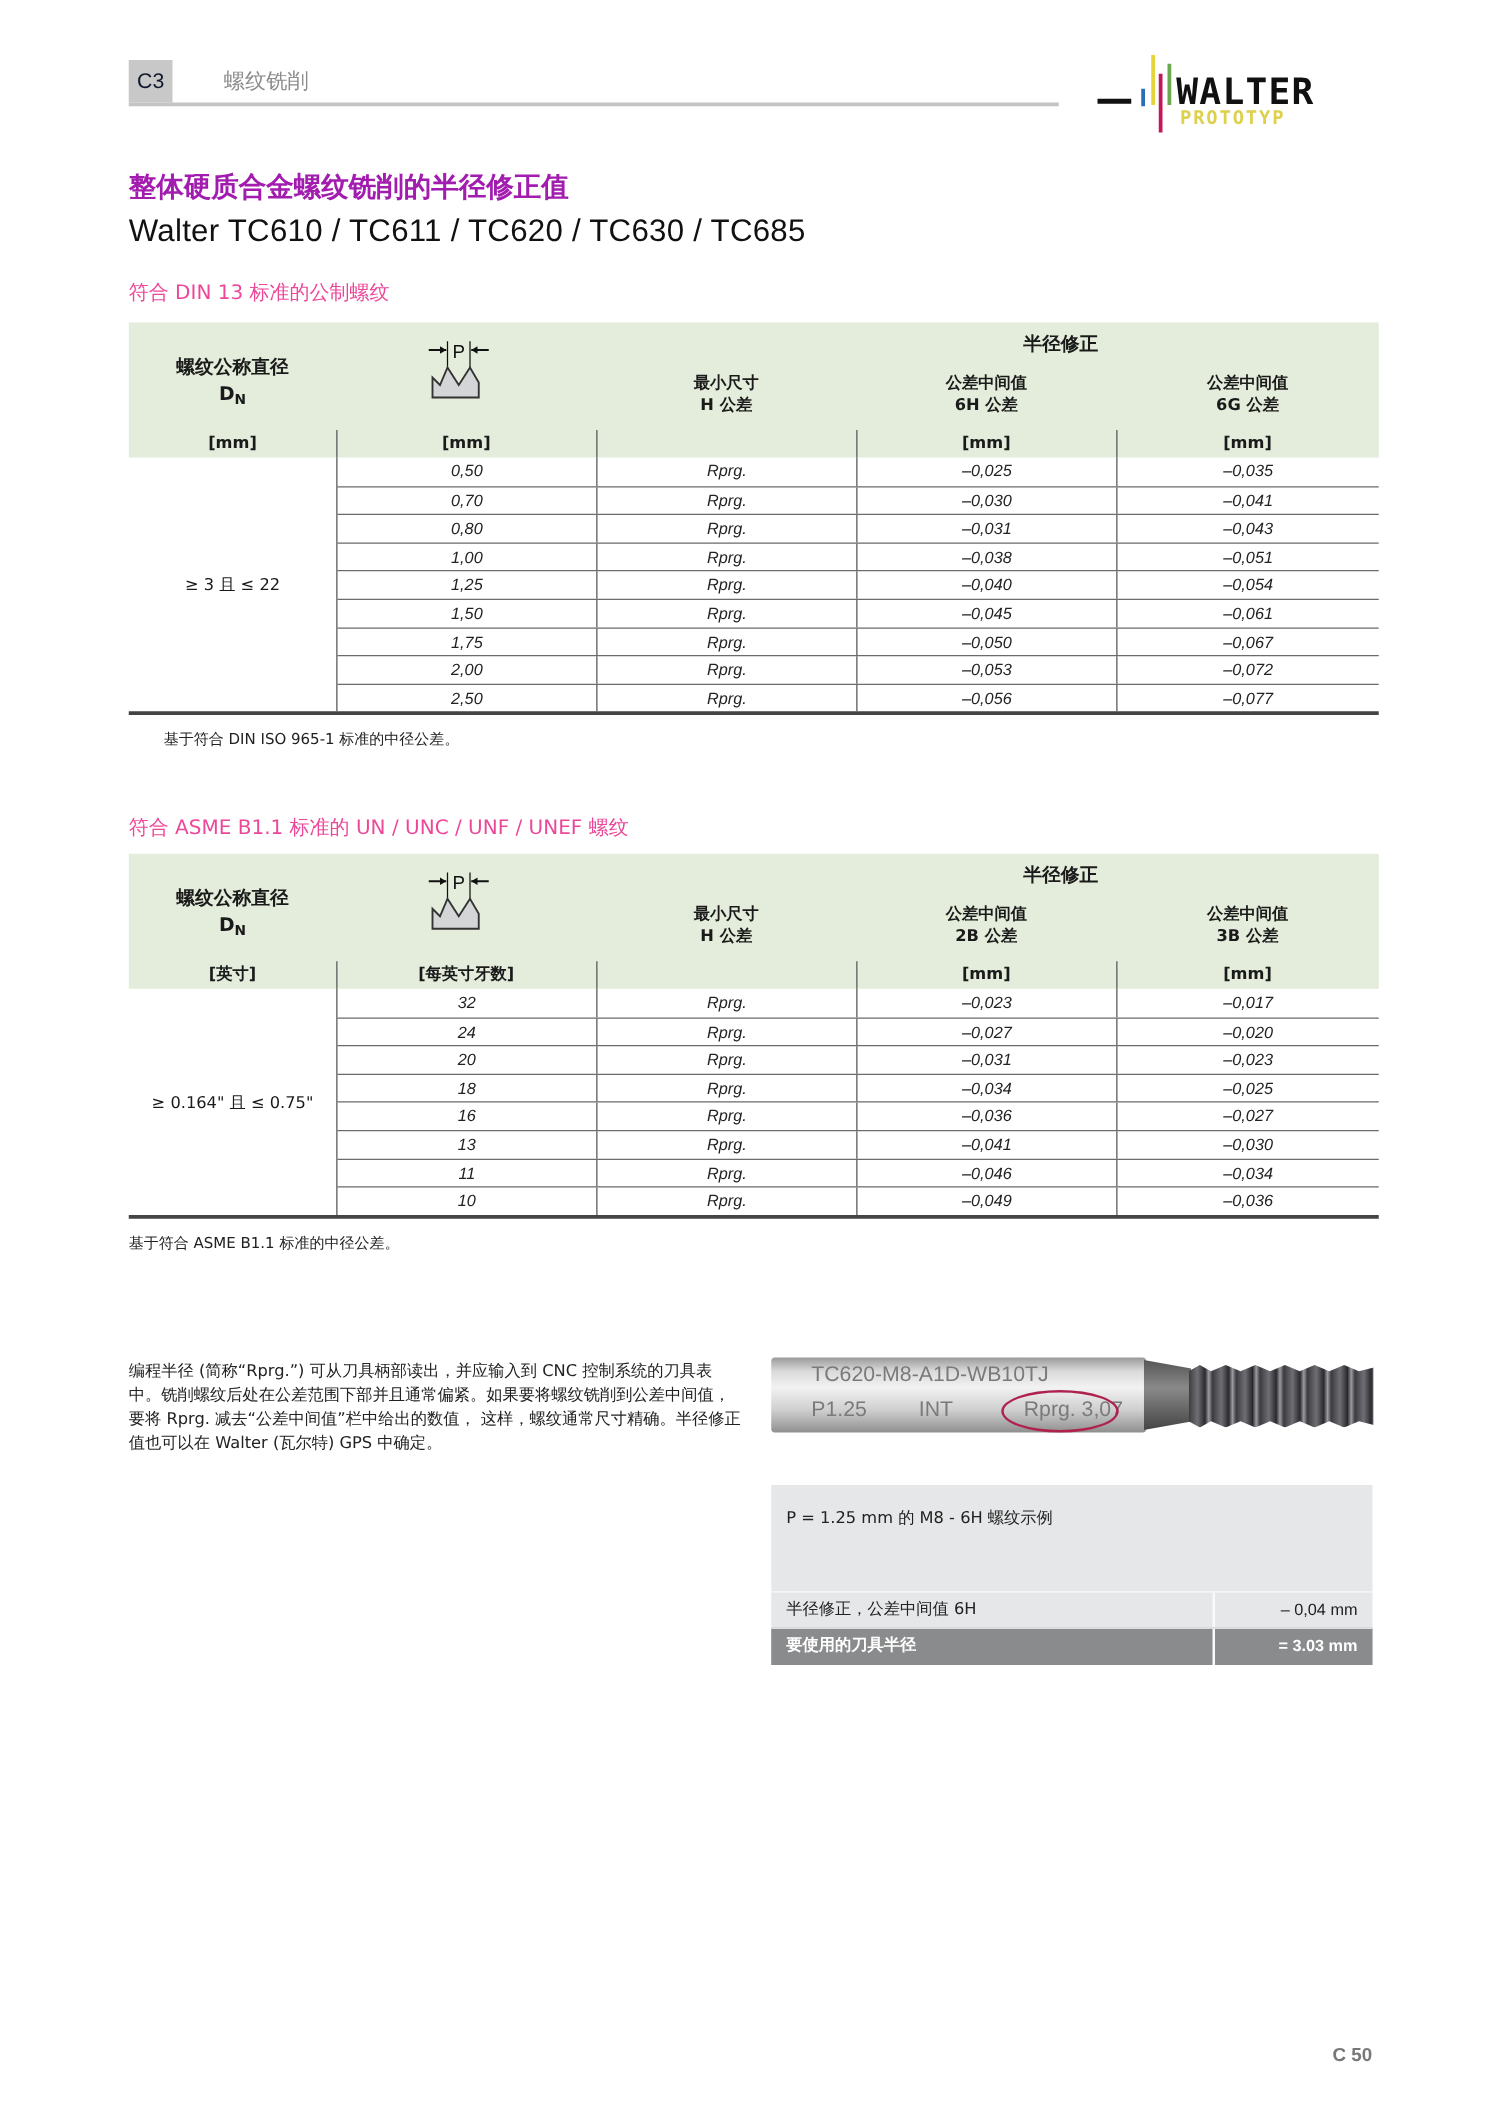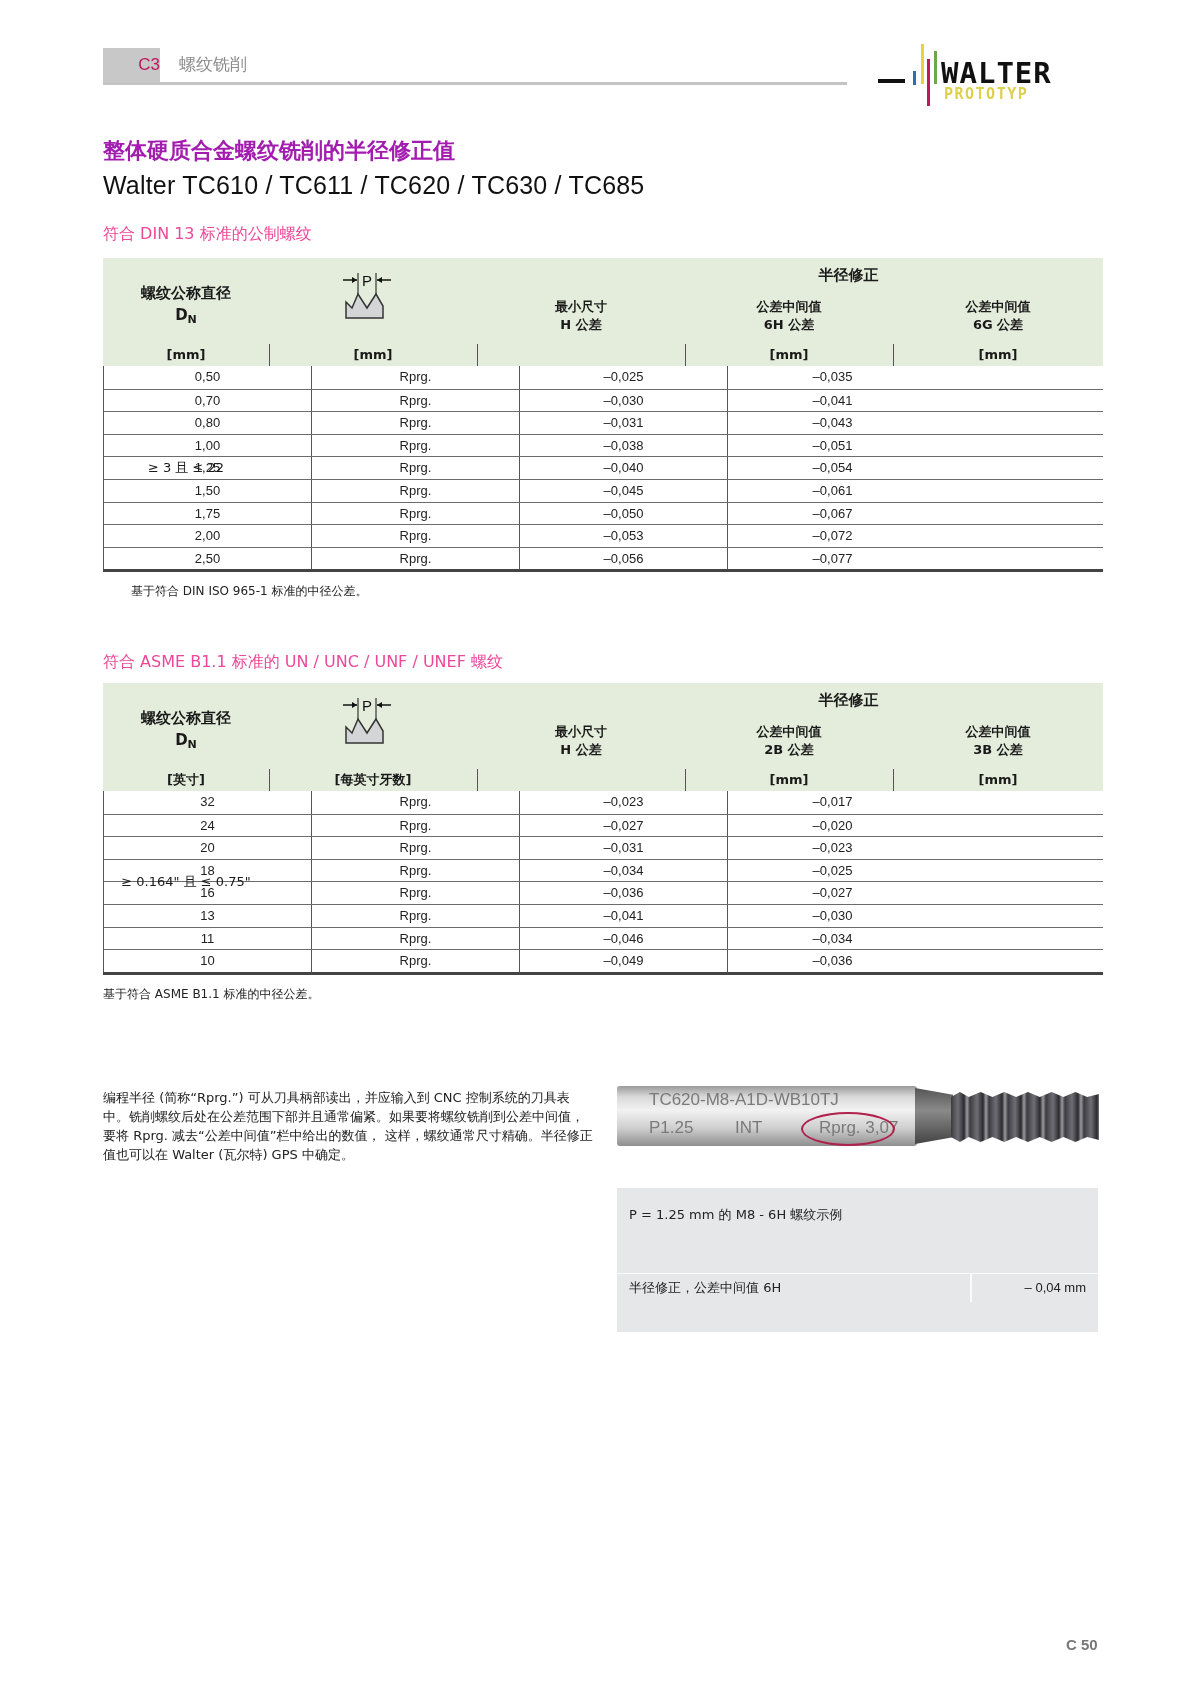--- a/index.html
+++ b/index.html
@@ -1,21 +1,21 @@
 <!DOCTYPE html>
 <html><head>
 <meta charset="utf-8">
 <style>
   * { box-sizing: border-box; margin: 0; padding: 0; }
   html, body { width: 1200px; height: 1697px; background: #ffffff; }
   body { position: relative; font-family: "DejaVu Sans", "Liberation Sans", sans-serif; color: #1a1a1a; overflow: hidden; }
 
   
   .chapter-bar { position: absolute; left: 103px; top: 48px; width: 744px; height: 36px; }
-  .chapter-code { position: absolute; left: 0; top: 0; width: 57px; height: 34px; background: #c8c8c8; color: #be185d; font-family: "Liberation Sans", sans-serif; font-size: 17px; line-height: 34px; text-align: right; }
+  .chapter-code { position: absolute; left: 0; top: 0; width: 35px; height: 34px; background: #c8c8c8; color: #0f172a; font-family: "Liberation Sans", sans-serif; font-size: 17px; line-height: 34px; text-align: center; }
   .chapter-title { position: absolute; left: 76px; top: 5px; font-size: 17px; color: #8c8c8c; }
   .chapter-rule { position: absolute; left: 0; top: 34px; width: 744px; height: 3px; background: #c4c4c4; }
 
   .logo { position: absolute; left: 878px; top: 44px; width: 230px; height: 62px; }
   .logo .dash { position: absolute; left: 0; top: 35px; width: 27px; height: 4px; background: #111; }
   .logo .bar { position: absolute; width: 3px; }
   .logo .b1 { left: 35px; top: 27px; height: 14px; background: #2a6fb5; }
   .logo .b2 { left: 43px; top: 0; height: 40px; background: #e5d43a; }
   .logo .b3 { left: 49px; top: 15px; height: 47px; background: #c2185b; }
   .logo .b4 { left: 56px; top: 7px; height: 33px; background: #6aa84f; }
@@ -32,21 +32,21 @@
   .dtable .head { position: relative; height: 108px; background: #e4eddb; }
   .dtable .head .cell { position: absolute; text-align: center; font-size: 13px; line-height: 18px; color: #1a1a1a; font-weight: bold; }
   .dtable .head .vline { position: absolute; top: 86px; bottom: 0; width: 1px; background: #555; }
   .dtable .hdr-dn { left: 0; width: 166px; top: 24px; font-size: 15px !important; line-height: 22px !important; }
   .dtable .hdr-dn sub { font-size: 11px; vertical-align: -3px; }
   .dtable .unit { top: 88px; }
   .dtable .thread-icon { position: absolute; left: 238px; top: 14px; width: 52px; height: 50px; }
 
   .dtable .body { position: relative; border-bottom: 3px solid #444; }
   .dtable .group-label { position: absolute; left: 0; width: 166px; text-align: center; font-size: 13px; font-weight: normal; color: #1a1a1a; }
-  .dtable .rows { border-left: 1px solid #555; }
+  .dtable .rows { margin-left: 166px; border-left: 1px solid #555; font-style: italic; }
   .dtable .row { display: flex; height: 22.6px; border-top: 1.5px solid #6b6b6b; }
   .dtable .row:first-child { border-top: none; }
   .dtable .row span { flex: 0 0 auto; text-align: center; font-family: "Liberation Sans", sans-serif; font-size: 13px; line-height: 21px; color: #222; border-right: 1px solid #555; }
   .dtable .row span:last-child { border-right: none; }
   .c1 { width: 208px; }
   .c2 { width: 208px; }
   .c3 { width: 208px; }
   .c4 { width: 209px; }
 
   .note { position: absolute; left: 103px; font-size: 12px; line-height: 16px; color: #222; }
@@ -310,15 +310,20 @@
   <div class="ring"></div>
 </div>
 
 <div class="example">
   <div class="ex-title">P = 1.25 mm 的 M8 - 6H 螺纹示例</div>
   <div class="ex-row" style="top:85px;">
     <span class="lbl">半径修正，公差中间值 6H</span>
     <div class="divider"></div>
     <span class="val">– 0,04 mm</span>
   </div>
+  <div class="ex-row total" style="top:114px;height:30px;">
+    <span class="lbl">要使用的刀具半径</span>
+    <div class="divider"></div>
+    <span class="val">= 3.03  mm</span>
+  </div>
 </div>
 
 <div class="page-number">C 50</div>
 
 </body></html>

